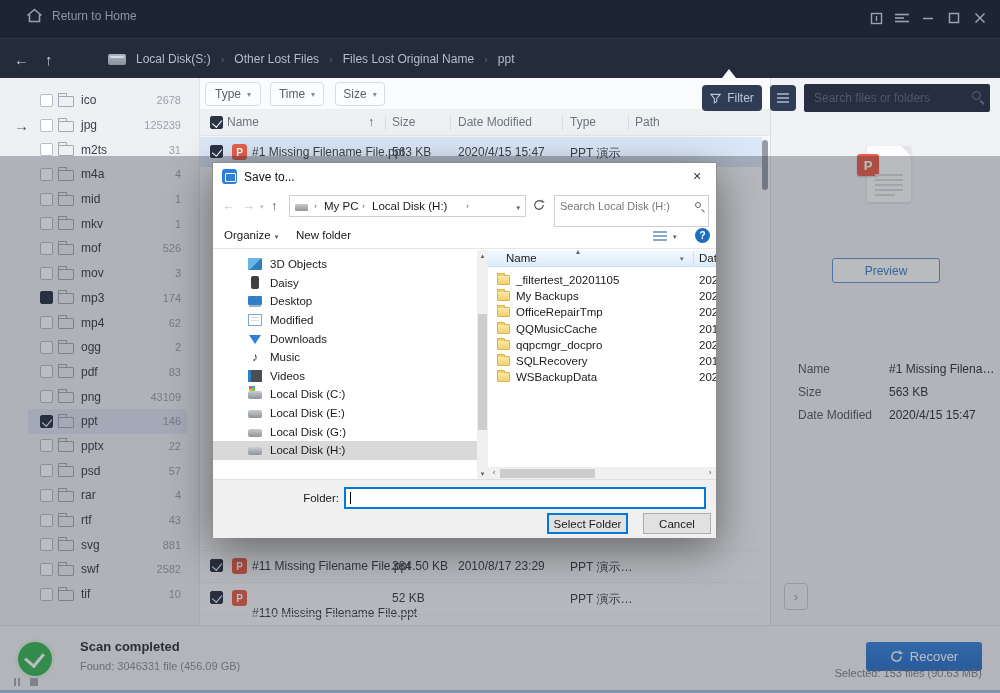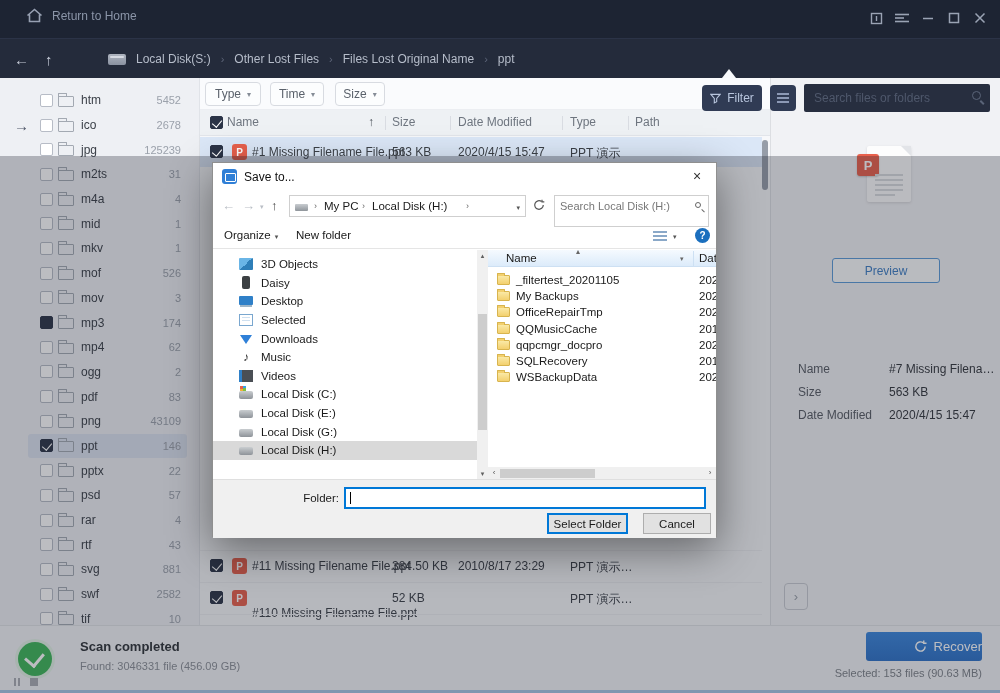--- a/index.html
+++ b/index.html
@@ -85,21 +85,21 @@
 
   
   .statusbar { position:absolute; left:0; right:0; bottom:0; height:68px; background:#f3f4f6; border-top:1px solid #e0e2e6; }
   .scan-circle { position:absolute; left:18px; top:16px; width:34px; height:34px; background:#3eb75a; border-radius:50%; box-shadow:0 0 0 3px #e2f2e6; }
   .scan-circle::after { content:""; position:absolute; left:10px; top:7px; width:10px; height:14px; border:solid #fff; border-width:0 3px 3px 0; transform:rotate(40deg); }
   .scan-title { position:absolute; left:80px; top:13px; font-size:13px; font-weight:bold; color:#2e3338; }
   .scan-found { position:absolute; left:80px; top:34px; font-size:11px; color:#8a8f97; }
   .pause-ic { position:absolute; left:14px; top:52px; width:8px; height:8px; display:flex; gap:2px; }
   .pause-ic i { display:block; width:2px; height:8px; background:#a9adb4; }
   .stop-ic { position:absolute; left:30px; top:52px; width:8px; height:8px; background:#a9adb4; }
-  .recover-btn { position:absolute; right:18px; top:6px; width:116px; height:29px; background:linear-gradient(#3b87dd,#2e72c8); border-radius:3px; color:#fff; font-size:13px; display:flex; align-items:center; justify-content:flex-end; gap:7px; cursor:pointer; }
+  .recover-btn { position:absolute; right:18px; top:16px; width:116px; height:29px; background:linear-gradient(#3b87dd,#2e72c8); border-radius:3px; color:#fff; font-size:13px; display:flex; align-items:center; justify-content:center; gap:7px; cursor:pointer; }
   .selected-info { position:absolute; right:18px; top:41px; font-size:11px; color:#7d8289; }
   .bottom-strip { position:absolute; left:0; right:0; bottom:0; height:3px; background:#a9c7e7; }
 
   
   .dim { position:absolute; left:0; top:78px; right:0; bottom:0; background:rgba(33,38,50,0.30); z-index:60; }
 
   
   .dialog { position:absolute; left:212px; top:162px; width:505px; height:375px; background:#fff; border:1px solid #8f8f8f; box-shadow:0 12px 40px rgba(0,0,0,0.45); z-index:100; font-size:11.5px; color:#1a1a1a; }
   .dlg-title { position:absolute; left:0; top:0; right:0; height:27px; background:#fff; }
   .saveto-ic { position:absolute; left:9px; top:6px; width:15px; height:15px; background:#2f7fd6; border-radius:3px; }
@@ -124,21 +124,21 @@
   .dlg-toolbar { position:absolute; left:0; top:59px; right:0; height:27px; border-bottom:1px solid #e5e5e5; }
   .organize { position:absolute; left:11px; top:7px; cursor:pointer; color:#1a1a1a; }
   .organize .dd, .newfolder .dd { font-size:7px; color:#555; margin-left:4px; }
   .newfolder { position:absolute; left:83px; top:7px; cursor:pointer; color:#1a1a1a; }
   .view-ic { position:absolute; left:440px; top:9px; width:14px; height:10px; display:flex; flex-direction:column; justify-content:space-between; cursor:pointer; }
   .view-ic i { display:block; height:2px; background:#8aa8c8; }
   .view-dd { position:absolute; left:460px; top:11px; font-size:7px; color:#555; }
   .help-ic { position:absolute; left:482px; top:6px; width:15px; height:15px; background:#1b6fbe; border-radius:50%; color:#fff; font-size:10px; font-weight:bold; display:flex; align-items:center; justify-content:center; cursor:pointer; }
   .dlg-body { position:absolute; left:0; top:87px; right:0; height:229px; display:flex; }
   .tree { width:264px; overflow:hidden; padding-top:5px; }
-  .tree-item { height:18.6px; padding-left:26px; display:flex; align-items:center; gap:8px; cursor:pointer; white-space:nowrap; }
+  .tree-item { height:18.6px; padding-left:35px; display:flex; align-items:center; gap:8px; cursor:pointer; white-space:nowrap; }
   .tree-item.selected { background:#d9d9d9; }
   .ti { width:14px; height:12px; flex:0 0 auto; position:relative; }
   .ti-cube { background:linear-gradient(135deg,#6ab5e6 50%,#2f7fb8 50%); border-radius:1px; }
   .ti-phone { width:8px !important; height:13px; background:#3c4043; border-radius:2px; margin:0 3px; }
   .ti-monitor { background:#2f80c8; height:9px; border-radius:1px; margin-top:-2px; box-shadow:0 3px 0 -1px #9fb6c8; }
   .ti-document { background:#fff; border:1px solid #7aa7cf; }
   .ti-document::after { content:""; position:absolute; left:2px; top:2px; right:2px; height:6px; background:repeating-linear-gradient(#cfe0f0 0 1px, transparent 1px 3px); }
   .ti-download { width:0 !important; height:0; border-left:6px solid transparent; border-right:6px solid transparent; border-top:9px solid #2f80d8; margin:2px 1px 0; }
   .ti-music { background:none; color:#333; font-size:12px; line-height:12px; text-align:center; }
   .ti-picture { background:linear-gradient(#bfe0f7 60%, #8fc98f 40%); border:1px solid #9db8cc; }
@@ -253,26 +253,20 @@
     </div>
   </div>
   <div class="filter-pointer"></div>
 
   <div class="content">
 
     <aside class="sidebar" id="sidebar">
         <div class="sb-item">
           <span class="cb "></span>
           <span class="sb-folder"></span>
-          <span class="sb-name">htm</span>
-          <span class="sb-count">5452</span>
-        </div>
-        <div class="sb-item">
-          <span class="cb "></span>
-          <span class="sb-folder"></span>
           <span class="sb-name">ico</span>
           <span class="sb-count">2678</span>
         </div>
         <div class="sb-item">
           <span class="cb "></span>
           <span class="sb-folder"></span>
           <span class="sb-name">jpg</span>
           <span class="sb-count">125239</span>
         </div>
         <div class="sb-item">
@@ -458,21 +452,21 @@
         <span class="line" style="top:28px;width:28px;"></span>
         <span class="line" style="top:33px;width:28px;"></span>
         <span class="line" style="top:38px;width:28px;"></span>
         <span class="line" style="top:43px;width:28px;"></span>
         <span class="line" style="top:48px;width:20px;"></span>
       </div>
       <div class="preview-btn">Preview</div>
       <div class="pv-fields" id="pvFields">
           <div class="pv-row">
             <span class="pv-label">Name</span>
-            <span class="pv-value">#7 Missing Filena…</span>
+            <span class="pv-value">#1 Missing Filena…</span>
           </div>
           <div class="pv-row">
             <span class="pv-label">Size</span>
             <span class="pv-value">563 KB</span>
           </div>
           <div class="pv-row">
             <span class="pv-label">Date Modified</span>
             <span class="pv-value">2020/4/15 15:47</span>
           </div>
         </div>
@@ -553,21 +547,21 @@
           <div class="tree-item">
             <span class="ti ti-phone"></span>
             <span>Daisy</span>
           </div>
           <div class="tree-item">
             <span class="ti ti-monitor"></span>
             <span>Desktop</span>
           </div>
           <div class="tree-item">
             <span class="ti ti-document"></span>
-            <span>Selected</span>
+            <span>Modified</span>
           </div>
           <div class="tree-item">
             <span class="ti ti-download"></span>
             <span>Downloads</span>
           </div>
           <div class="tree-item">
             <span class="ti ti-music">♪</span>
             <span>Music</span>
           </div>
           <div class="tree-item">

